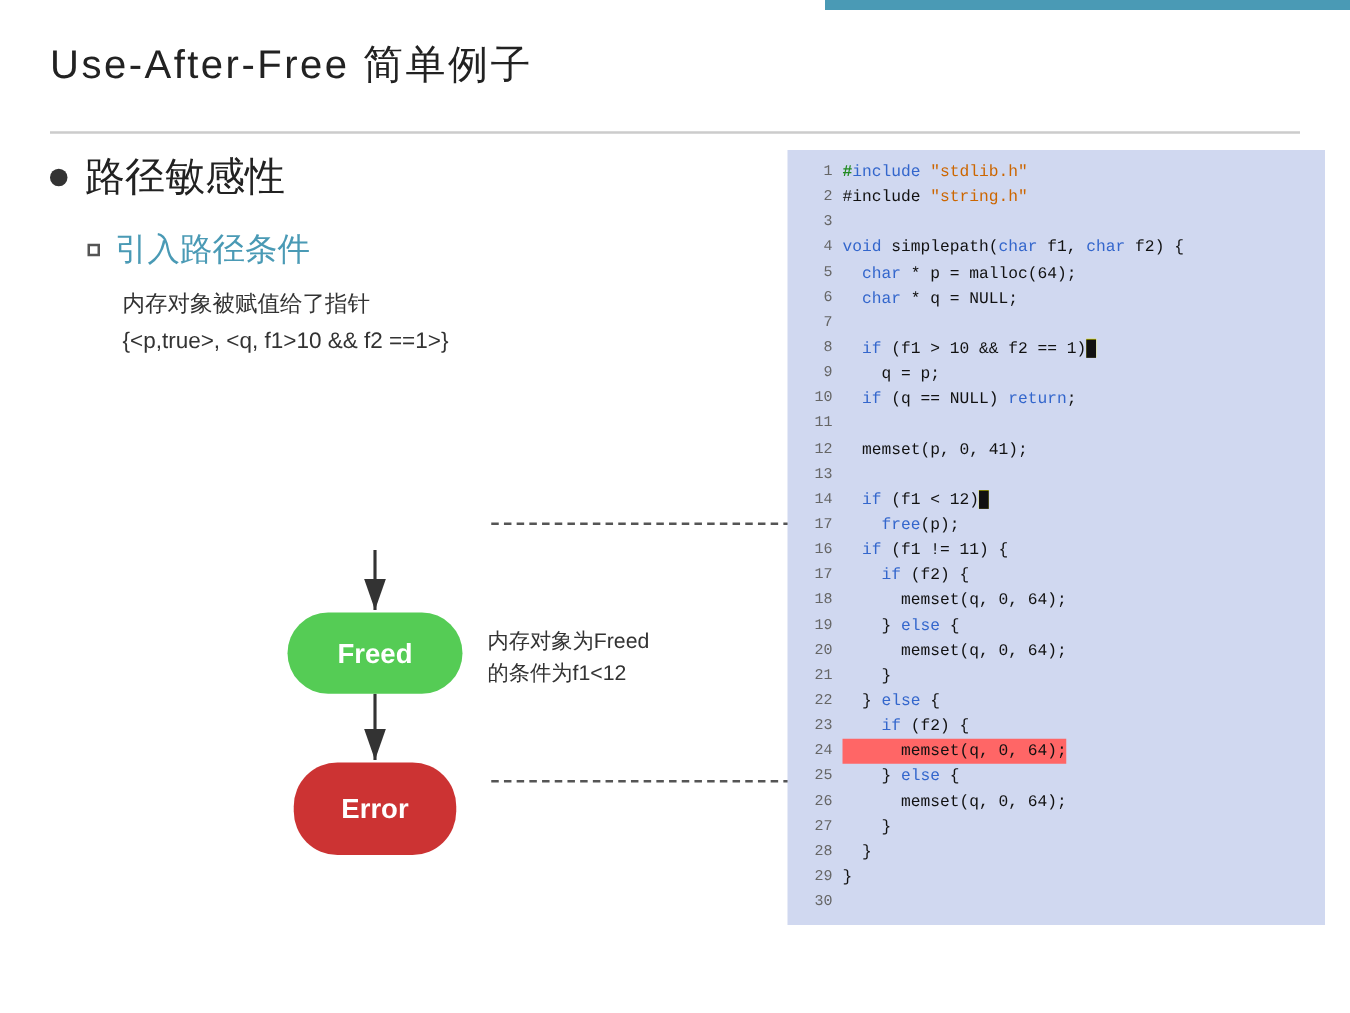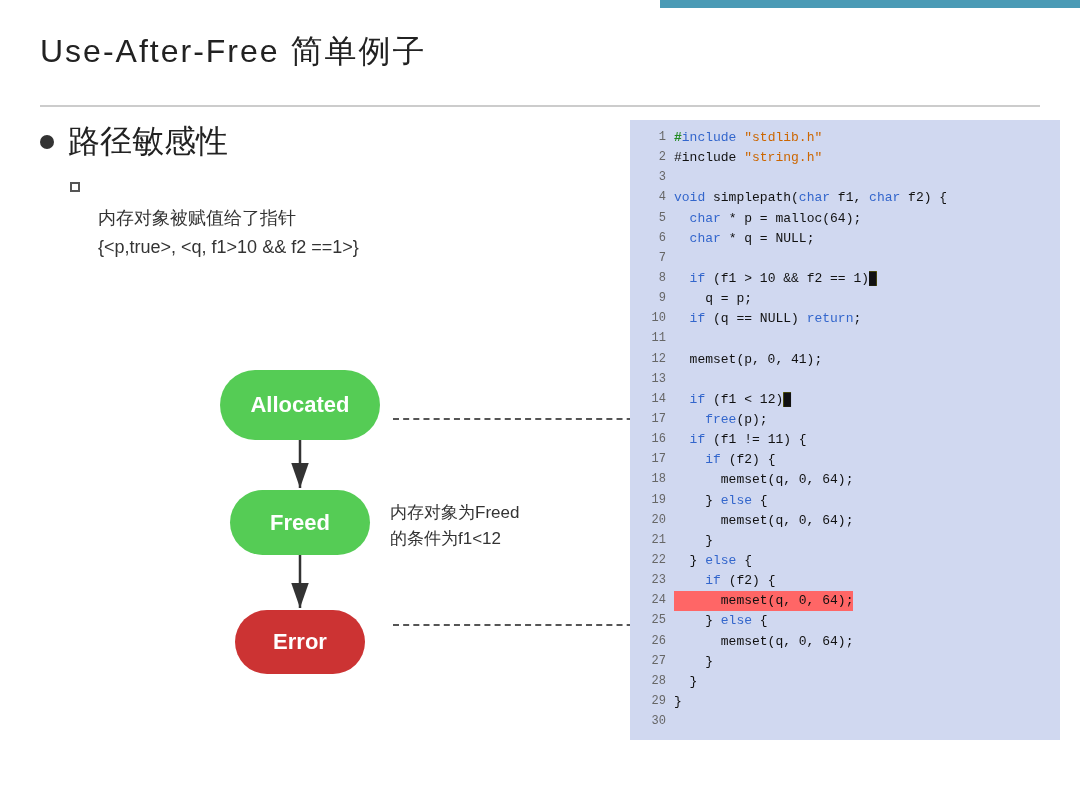--- a/index.html
+++ b/index.html
@@ -135,21 +135,21 @@
       width: 140px;
       height: 65px;
       background: #55cc55;
       top: 120px;
       left: 110px;
       border-radius: 35px;
     }
 
     .node-error {
       width: 130px;
-      height: 64px;
+      height: 74px;
       background: #cc3333;
       top: 240px;
       left: 115px;
       border-radius: 35px;
     }
 
     
     .freed-annotation {
       position: absolute;
       top: 130px;
@@ -260,20 +260,21 @@
 
 <div class="divider"></div>
 
 <div class="left-content">
   <div class="bullet-main">
     <div class="bullet-dot"></div>
     <span class="bullet-main-text">路径敏感性</span>
   </div>
   <div class="sub-bullet">
     <div class="sub-bullet-marker"></div>
+    <span class="sub-bullet-text">引入路径条件</span>
   </div>
   <div class="description-text">
     <div>内存对象被赋值给了指针</div>
     <div>{&lt;p,true&gt;, &lt;q, f1&gt;10 &amp;&amp; f2 ==1&gt;}</div>
   </div>
 </div>
 
 <div class="state-diagram">
   <svg class="arrow-svg">
 
@@ -281,23 +282,20 @@
       <marker id="arrowhead" markerWidth="10" markerHeight="7" refX="10" refY="3.5" orient="auto">
         <polygon points="0 0, 10 3.5, 0 7" fill="#333"></polygon>
       </marker>
     </defs>
 
     <line x1="180" y1="70" x2="180" y2="118" stroke="#333" stroke-width="2.5" marker-end="url(#arrowhead)"></line>
 
     <line x1="180" y1="185" x2="180" y2="238" stroke="#333" stroke-width="2.5" marker-end="url(#arrowhead)"></line>
   </svg>
 
-  <div class="state-node node-allocated">
-    <span>Allocated</span>
-  </div>
 
   <div class="state-node node-freed">
     <span>Freed</span>
   </div>
 
   <div class="freed-annotation">
     <div>内存对象为Freed</div>
     <div>的条件为f1&lt;12</div>
   </div>
 

